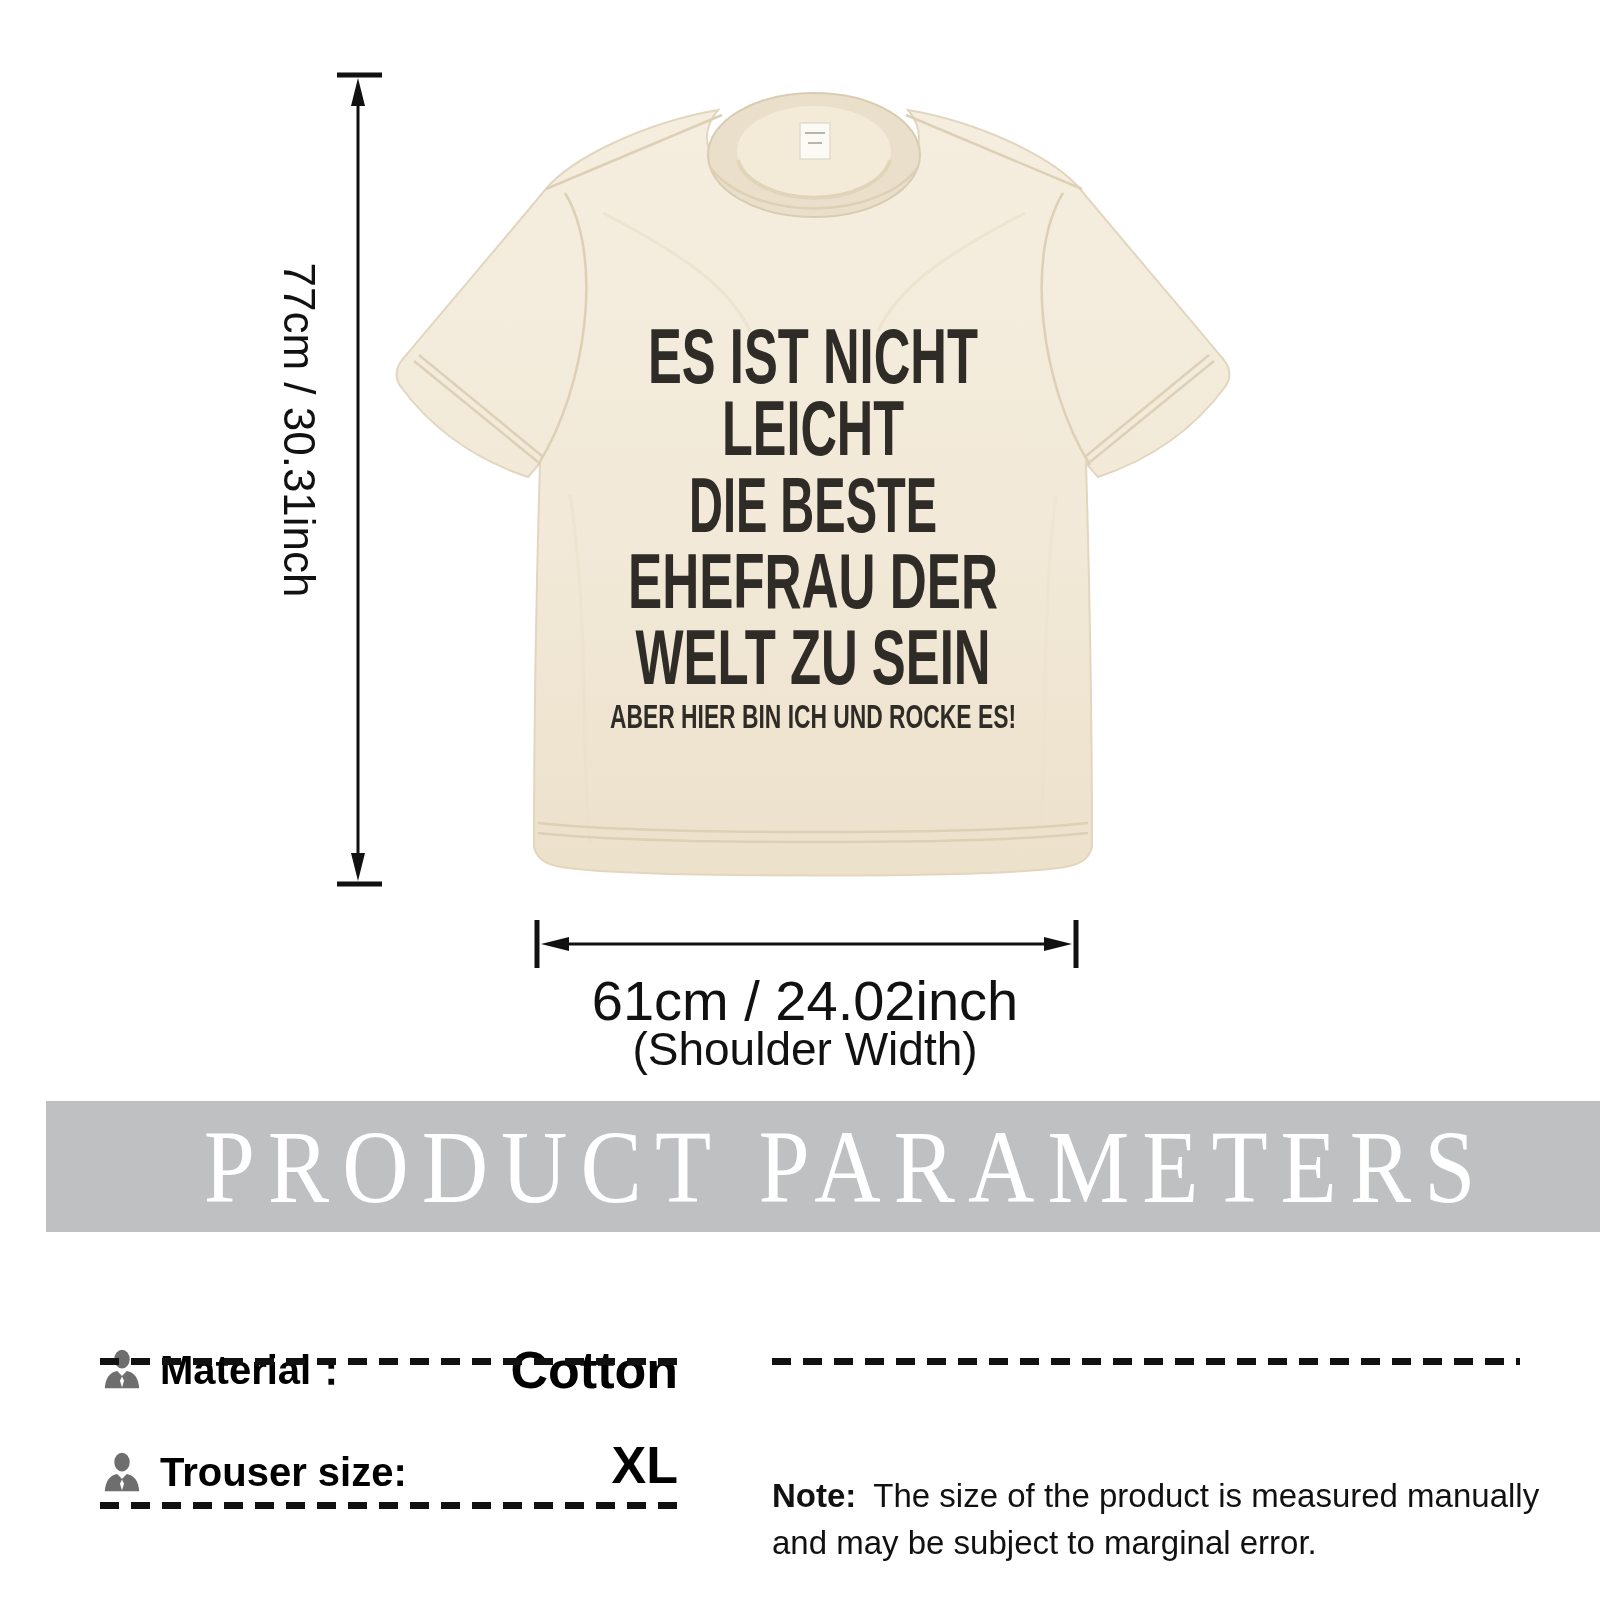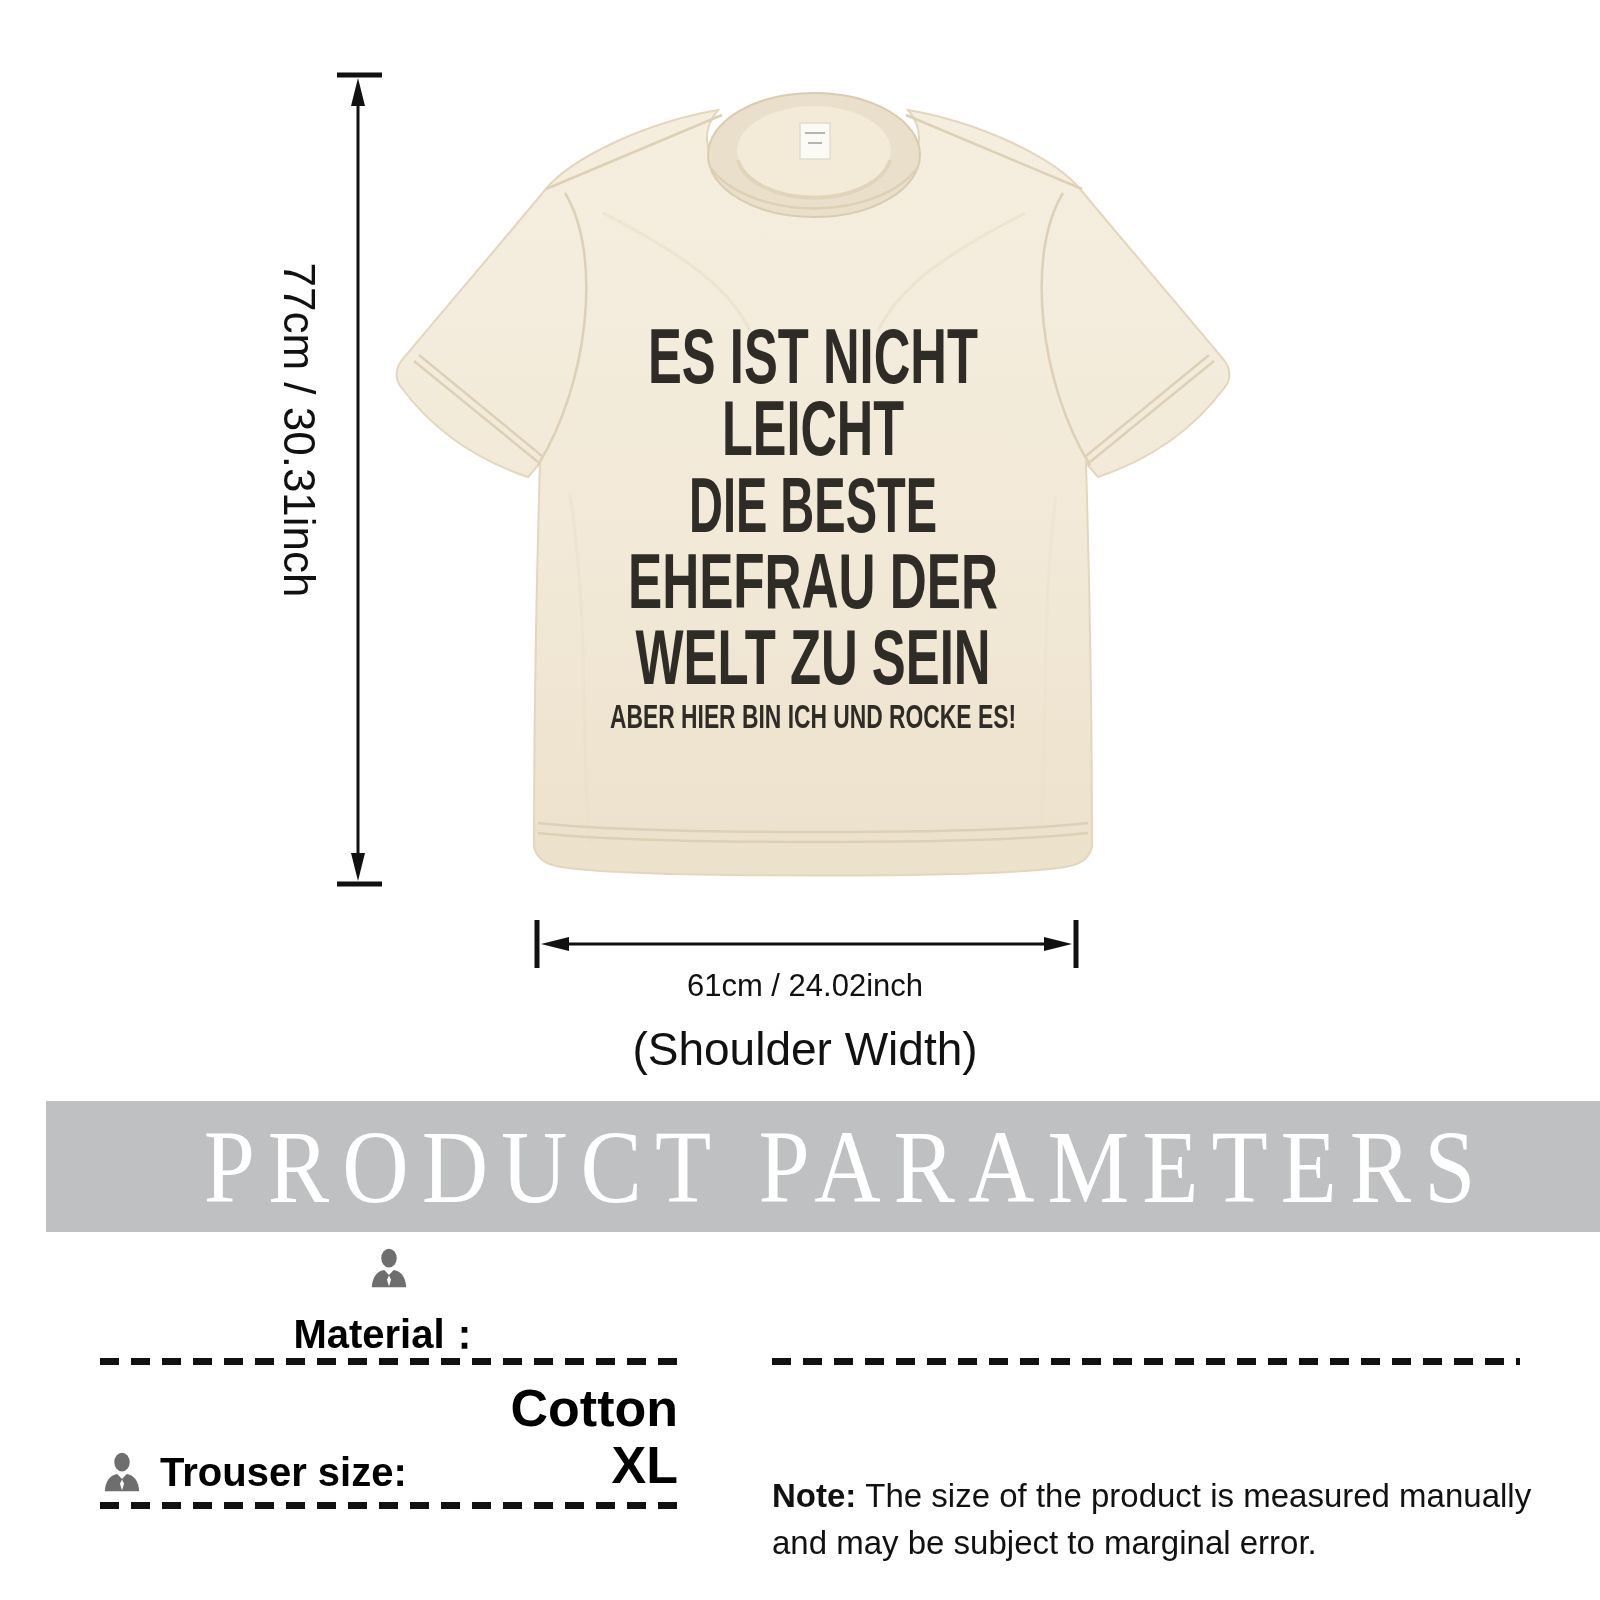--- a/index.html
+++ b/index.html
@@ -4,21 +4,21 @@
 <style>
   html,body{margin:0;padding:0;background:#ffffff;}
   .canvas{
     position:relative;width:1600px;height:1600px;background:#ffffff;overflow:hidden;
     font-family:"Liberation Sans","DejaVu Sans",sans-serif;color:#000;
   }
   svg{display:block;}
   .abs{position:absolute;}
 
   
-  .dim-label{position:absolute;font-size:31px;color:#111;white-space:nowrap;}
+  .dim-label{position:absolute;font-size:56px;color:#111;white-space:nowrap;}
   .dim-label.vertical{
     left:299px;top:430px;font-size:44px;
     transform:translate(-50%,-50%) rotate(90deg);
   }
   .dim-label.h-main{left:805px;top:968px;transform:translateX(-50%);}
   .dim-label.h-sub{left:805px;top:1022px;transform:translateX(-50%);font-size:46px;}
 
   
   .banner{
     position:absolute;left:0;top:1101px;width:1600px;height:131px;
@@ -38,21 +38,21 @@
   .param-label{font-size:40px;font-weight:bold;white-space:nowrap;}
   .param-value{margin-left:auto;font-size:52px;font-weight:bold;white-space:nowrap;}
   .dash{
     position:absolute;height:7px;
     background:repeating-linear-gradient(90deg,#111 0,#111 19px,transparent 19px,transparent 31px);
   }
   .note{
     position:absolute;left:772px;top:1440px;width:780px;
     font-size:33px;line-height:1.42;color:#111;
   }
-  .note-label{font-weight:bold;margin-right:9px;}
+  .note-label{font-weight:bold;margin-right:17px;}
 </style>
 </head>
 <body>
 
 <div class="canvas">
 
   <svg class="abs" style="left:388px;top:65px;" width="852" height="830" viewBox="0 0 852 830" aria-hidden="true">
     <defs>
       <linearGradient id="fab" x1="0" y1="0" x2="0" y2="1">
         <stop offset="0" stop-color="#f5eedf"></stop>
@@ -130,21 +130,21 @@
     <polygon points="21,39 49,32 49,46" fill="#111"></polygon>
     <polygon points="552,39 524,32 524,46" fill="#111"></polygon>
   </svg>
   <div class="dim-label h-main">61cm / 24.02inch</div>
   <div class="dim-label h-sub">(Shoulder Width)</div>
 
   <div class="banner">
     <div class="banner-text">PRODUCT PARAMETERS</div>
   </div>
 
-  <div class="param-row" style="left:100px;top:1247px;width:578px;flex-direction:column;">
+  <div class="param-row" style="left:100px;top:1344px;width:578px;">
     <svg class="p-icon" viewBox="0 0 24 24" aria-hidden="true">
       <ellipse cx="12" cy="6.1" rx="4.2" ry="5.1" fill="#6e6e6e"></ellipse>
       <path d="M2.6 22 Q3.2 13.6 9.4 12.5 L12 15.2 L14.6 12.5 Q20.8 13.6 21.4 22 Z" fill="#6e6e6e"></path>
       <path d="M12 15.2 L10.2 13.1 Q12 12.1 13.8 13.1 Z" fill="#ffffff"></path>
       <path d="M12 15.6 L10.9 17.8 L12 21.6 L13.1 17.8 Z" fill="#ffffff"></path>
     </svg>
     <span class="param-label">Material：</span>
     <span class="param-value">Cotton</span>
   </div>
   <div class="dash" style="left:100px;top:1358px;width:578px;"></div>

